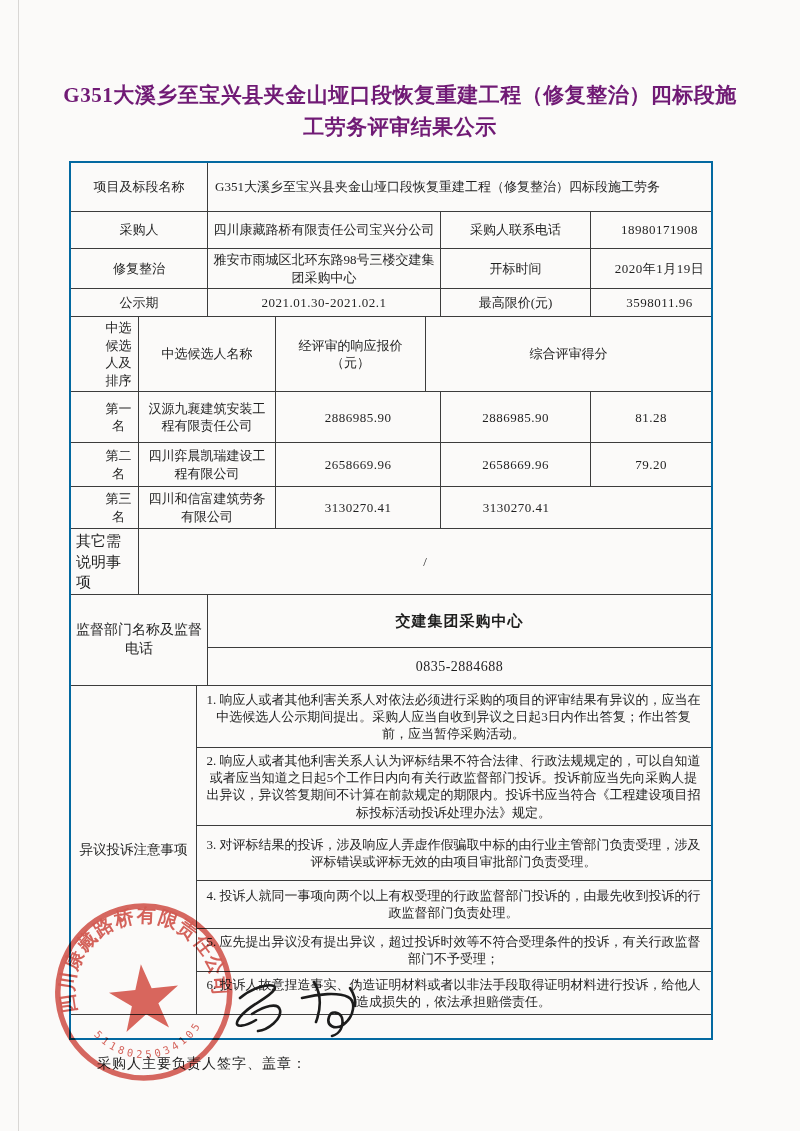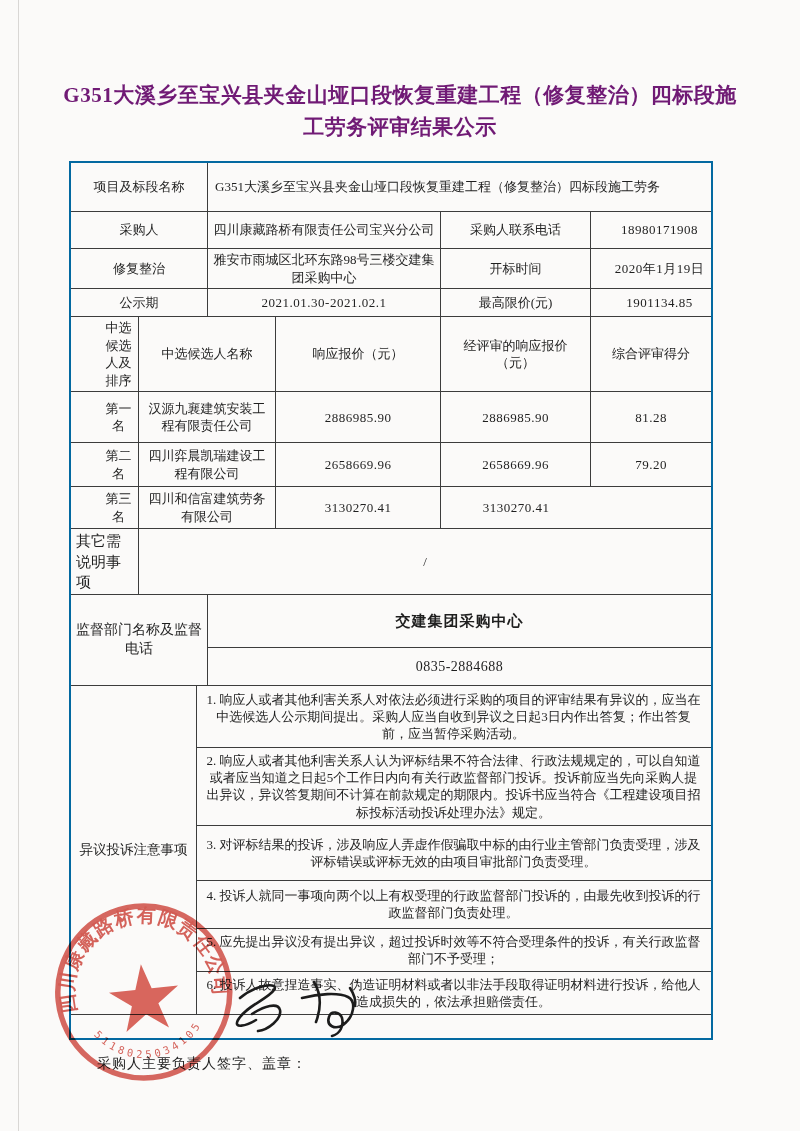--- a/index.html
+++ b/index.html
@@ -83,27 +83,26 @@
       <div class="cell c-label">修复整治</div>
       <div class="cell c-v1">雅安市雨城区北环东路98号三楼交建集团采购中心</div>
       <div class="cell c-l2">开标时间</div>
       <div class="cell c-v2 num">2020年1月19日</div>
     </div>
 
     <div class="row" style="flex:0 0 28px;">
       <div class="cell c-label">公示期</div>
       <div class="cell c-v1 num">2021.01.30-2021.02.1</div>
       <div class="cell c-l2">最高限价(元)</div>
-      <div class="cell c-v2 num">1901134.85</div>
+      <div class="cell c-v2 num">3598011.96</div>
     </div>
 
     <div class="row" style="flex:0 0 55px;">
       <div class="cell c-rank">中选候选人及排序</div>
       <div class="cell c-name">中选候选人名称</div>
-      <div class="cell c-price">响应报价（元）</div>
       <div class="cell c-eval">经评审的响应报价（元）</div>
       <div class="cell c-rest">综合评审得分</div>
     </div>
 
     <div class="row" style="flex:0 0 51px;">
       <div class="cell c-rank">第一名</div>
       <div class="cell c-name">汉源九襄建筑安装工程有限责任公司</div>
       <div class="cell c-price num">2886985.90</div>
       <div class="cell c-eval num">2886985.90</div>
       <div class="cell c-rest num">81.28</div>

